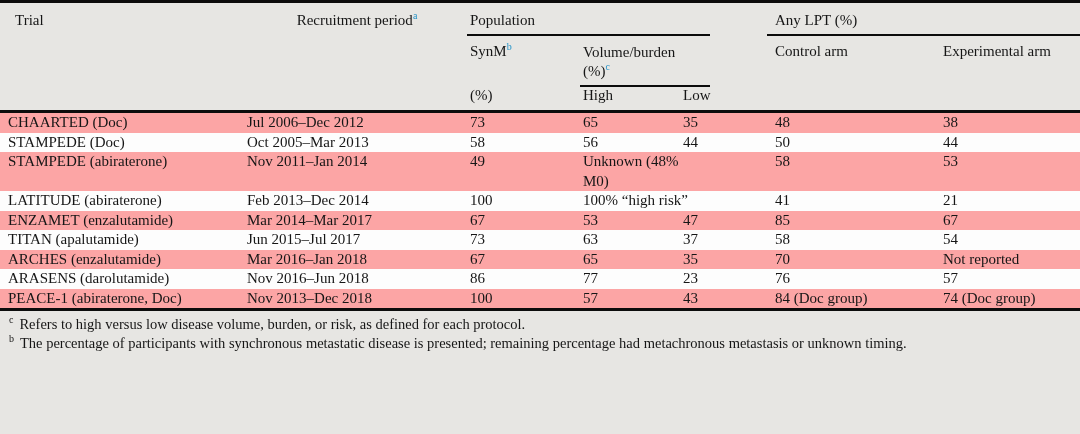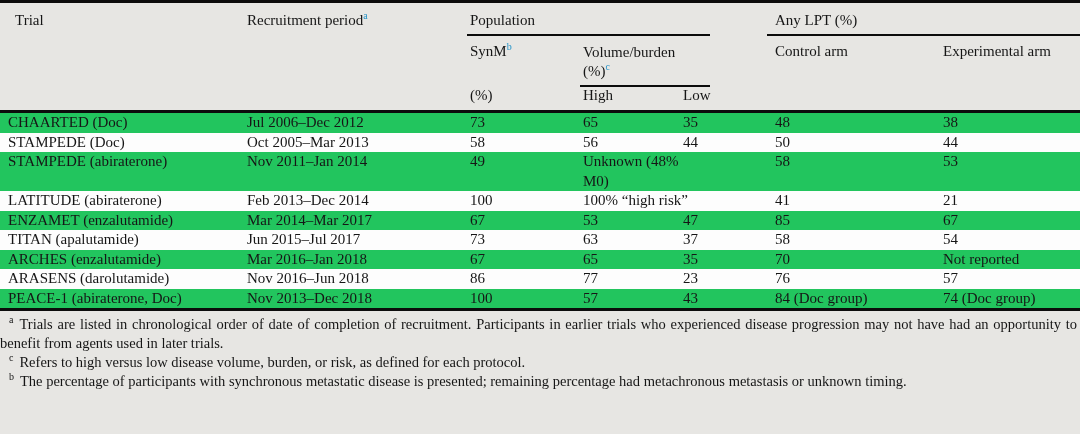--- a/index.html
+++ b/index.html
@@ -14,34 +14,34 @@
     border-top: 3px solid #0c0c0c; border-bottom: 3px solid #0c0c0c;
     font-size: 15px;
   }
   thead td { vertical-align: top; font-weight: normal; }
   tr.h1 { height: 33px; }
   tr.h2 { height: 51px; }
   tr.h3 { height: 26px; }
   td.hb { border-bottom: 3px solid #0c0c0c; }      
   td.grp { border-bottom: 2px solid #0c0c0c; }     
   td.head-trial   { padding: 9px 0 0 15px; }
-  td.head-recruit { padding: 9px 0 0 0; }
+  td.head-recruit { padding: 9px 0 0 0; text-align: center; }
   td.grp-pop      { padding: 9px 0 0 3px; margin-left: 8px; }
   td.grp-lpt      { padding: 9px 0 0 8px; }
   td.h-synm       { padding: 7px 0 0 3px; }
   td.h-volume     { padding: 7px 0 0 3px; line-height: 19px; }
   td.h-volume .vwrap { display: inline-block; max-width: 106px; }
   td.h-control, td.h-exp { padding: 7px 0 0 8px; }
   tr.h3 td { vertical-align: bottom; padding: 0 0 6px 3px; }
   sup.acc { color: #2493c8; font-size: 10px; vertical-align: super; line-height: 0; }
 
   tbody td {
     padding: 0; vertical-align: top; line-height: 19.5px;
   }
-  tbody tr { background: #22c55e; }
+  tbody tr { background: #fca5a5; }
   tbody tr:nth-child(even) { background: #fdfdfd; }
   td.c-trial   { padding-left: 8px; }
   td.c-synm, td.c-high, td.c-low, td.c-vol { padding-left: 3px; }
   td.c-control, td.c-exp { padding-left: 8px; }
   .wrapnarrow { display: inline-block; max-width: 102px; }
   .nowrap { white-space: nowrap; }
 
   .footnotes {
     padding: 4px 3px 0 0; font-size: 14.5px; line-height: 19px;
     text-align: justify;
@@ -170,16 +170,15 @@
       <td class="c-high">57</td>
       <td class="c-low">43</td>
       <td></td>
       <td class="c-control">84 (Doc group)</td>
       <td class="c-exp">74 (Doc group)</td>
     </tr>
   </tbody>
 </table>
 
 <div class="footnotes">
-  <p class="note"><sup class="fn">a</sup><span>Trials are listed in chronological order of date of completion of recruitment. Participants in earlier trials who experienced disease progression may not have had an opportunity to benefit from agents used in later trials.</span></p>
   <p class="note"><sup class="fn">c</sup><span>Refers to high versus low disease volume, burden, or risk, as defined for each protocol.</span></p>
   <p class="note"><sup class="fn">b</sup><span>The percentage of participants with synchronous metastatic disease is presented; remaining percentage had metachronous metastasis or unknown timing.</span></p>
 </div>
 
 </body></html>

